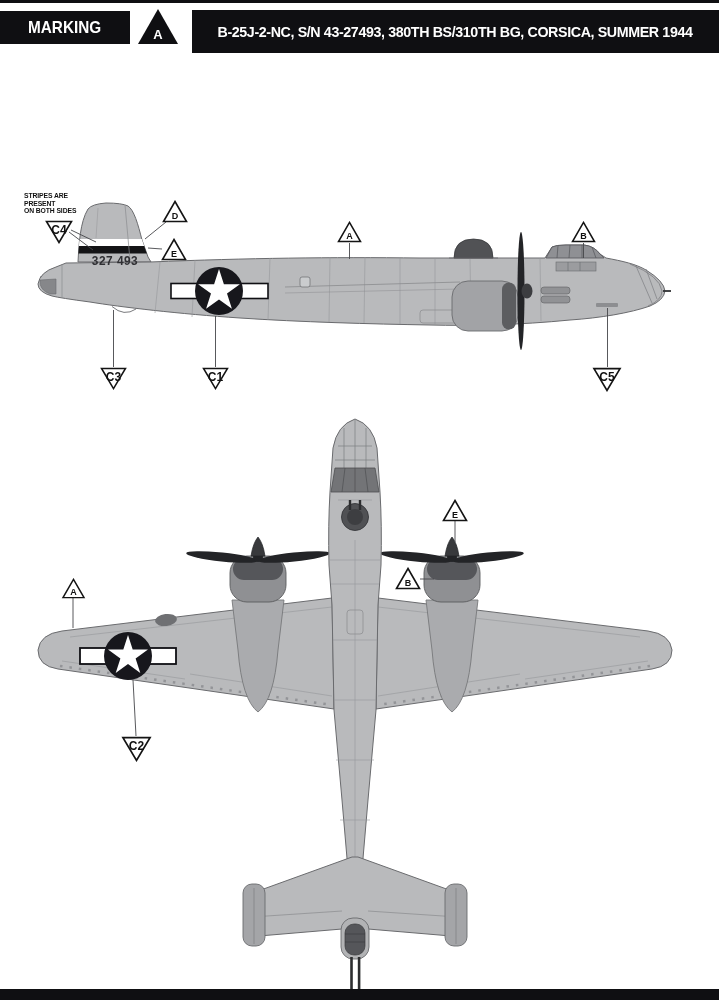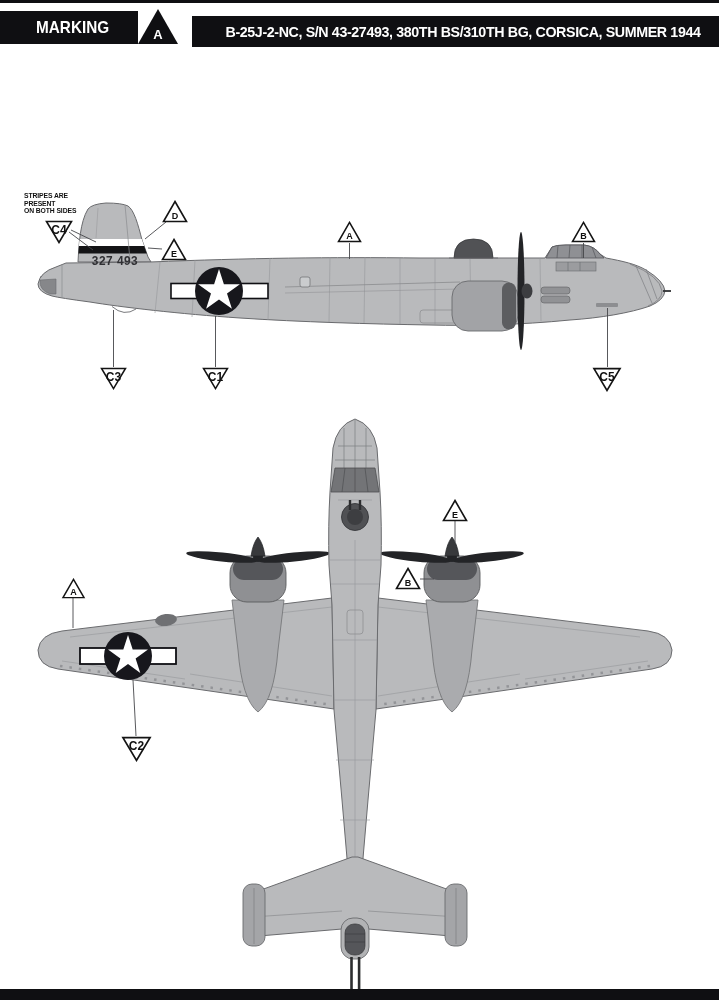--- a/index.html
+++ b/index.html
@@ -1,21 +1,21 @@
 <!DOCTYPE html>
 <html><head>
 <meta charset="utf-8">
 <style>
   html,body{margin:0;padding:0;background:#e8e8e8;}
   #page{position:relative;width:719px;height:1000px;background:#ffffff;overflow:hidden;
         font-family:"Liberation Sans",sans-serif;}
   .abs{position:absolute;}
   
   .rule{background:#0f0f12;}
-  .hbox{background:#0f0f12;color:#fff;display:flex;align-items:center;justify-content:center;padding-left:8px;}
+  .hbox{background:#0f0f12;color:#fff;display:flex;align-items:center;justify-content:center;}
   .hbox span{display:inline-block;font-weight:bold;white-space:nowrap;}
   .marking-label{font-size:17px;transform:scaleX(.9);letter-spacing:0;}
   .title-label{font-size:15px;transform:scaleX(.95);letter-spacing:-0.4px;}
   .htri-letter{position:absolute;left:0;right:0;bottom:3px;text-align:center;color:#fff;
                font-weight:bold;font-size:13px;}
   
   .stripes-note{left:24px;top:192px;width:80px;font-size:6.8px;font-weight:bold;color:#111;
                 line-height:1.12;white-space:pre-line;letter-spacing:-0.1px;}
   .tail-serial{left:84px;top:254px;width:62px;text-align:center;font-size:12.5px;font-weight:bold;
                color:#2f2f33;letter-spacing:.5px;transform:scaleX(.95);}
@@ -34,21 +34,21 @@
   <div class="abs rule" style="left:0;top:0;width:719px;height:3px"></div>
   <div class="abs hbox" style="left:0;top:11px;width:130px;height:33px">
     <span class="marking-label">MARKING</span>
   </div>
   <div class="abs" style="left:137px;top:7px;width:42px;height:38px">
     <svg width="42" height="38" viewBox="0 0 42 38">
         <polygon points="21,2 41,37 1,37" fill="#0f0f12"></polygon>
       </svg>
     <span class="htri-letter">A</span>
   </div>
-  <div class="abs hbox" style="left:192px;top:16px;width:527px;height:31px">
+  <div class="abs hbox" style="left:192px;top:10px;width:527px;height:43px">
     <span class="title-label">B-25J-2-NC, S/N 43-27493, 380TH BS/310TH BG, CORSICA, SUMMER 1944</span>
   </div>
 
   <svg class="abs" style="left:0;top:185px" width="719" height="215" viewBox="0 185 719 215">
     <defs>
       <clipPath id="finClip">
         <path d="M78,262 C79,244 80,222 88,209 Q92,204 106,203 Q122,203 128,206 C134,210 138,224 142,240 L148,257 L151,262 Z"></path>
       </clipPath>
     </defs>
 

